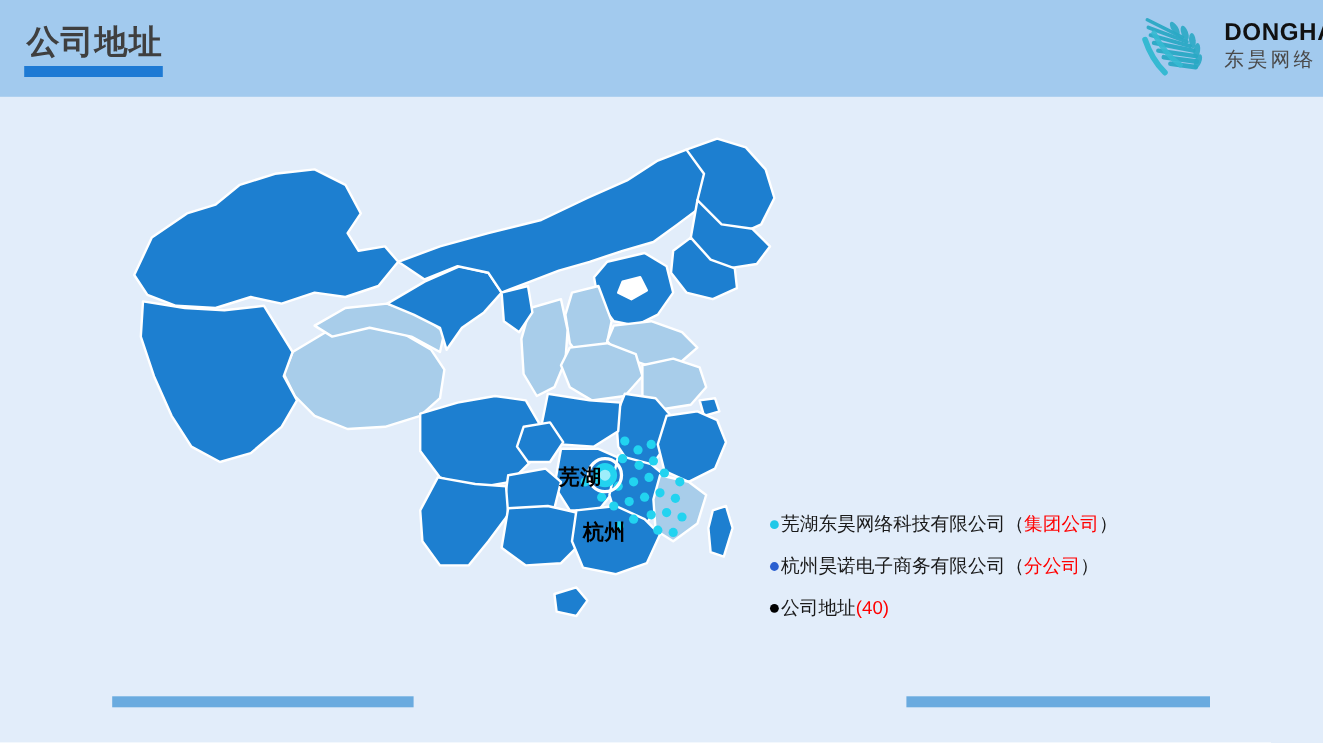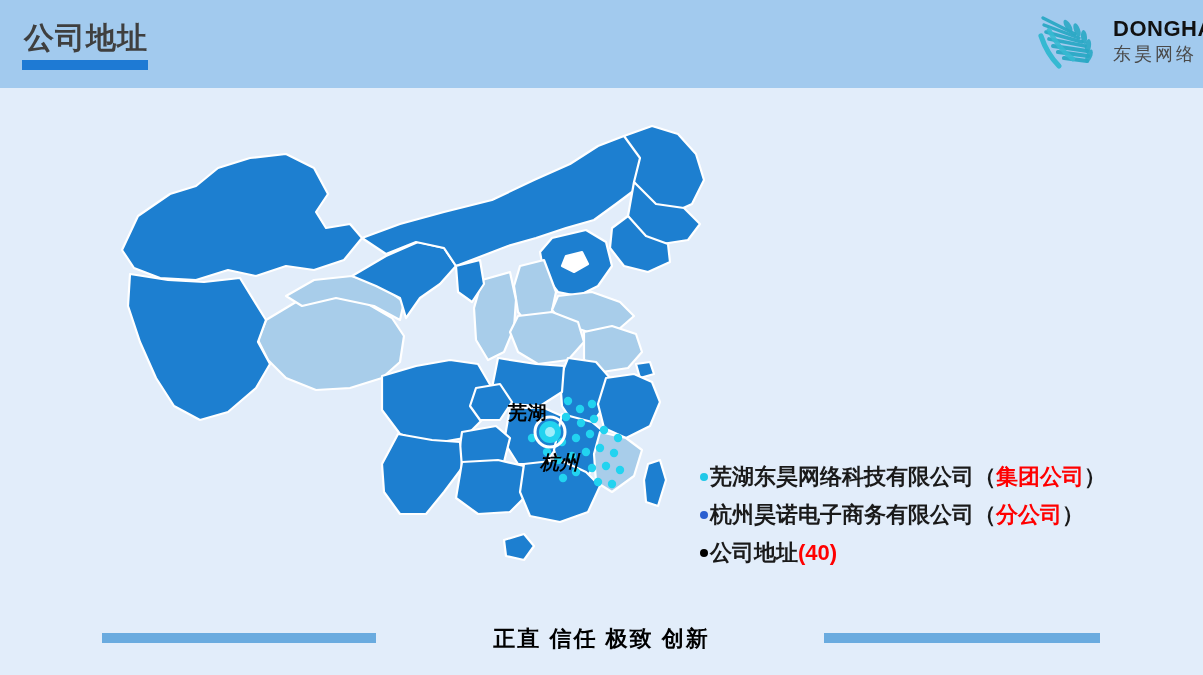--- a/index.html
+++ b/index.html
@@ -92,38 +92,39 @@
   }
   #map-svg { display:block; width:620px; height:480px; }
 
   .city-label {
     position: absolute;
     font-size: 19px;
     font-weight: bold;
     color: #000000;
     white-space: nowrap;
     letter-spacing: 0.5px;
+    margin-top: 21px;
   }
   #label-wuhu { left: 408px; top: 280px; }
-  #label-hangzhou { left: 440px; top: 330px; font-style: italic; }
+  #label-hangzhou { left: 430px; top: 330px; }
 
   
   #legend {
     position: absolute;
     left: 700px;
     top: 458px;
     width: 420px;
   }
   .legend-row {
     position: relative;
     height: 38px;
     line-height: 38px;
     white-space: nowrap;
-    font-size: 22px;
-    font-weight: bold;
+    font-size: 17px;
+    font-weight: normal;
     color: #1a1a1a;
   }
   .legend-dot {
     display: inline-block;
     width: 8px;
     height: 8px;
     border-radius: 50%;
     vertical-align: middle;
     margin-right: 2px;
     position: relative;
@@ -317,16 +318,15 @@
     </div>
     <div class="legend-row">
       <span class="legend-dot" style="background:#2a5fd0"></span><span>杭州昊诺电子商务有限公司</span><span class="legend-paren">（</span><span class="legend-note">分公司</span><span class="legend-paren">）</span>
     </div>
     <div class="legend-row">
       <span class="legend-dot" style="background:#000000"></span><span>公司地址</span><span class="legend-note">(40)</span>
     </div>
   </div>
 
   <div id="bar-left"></div>
-  <div id="slogan">正直  信任  极致  创新</div>
   <div id="bar-right"></div>
 
 </div>
 
 </body></html>

